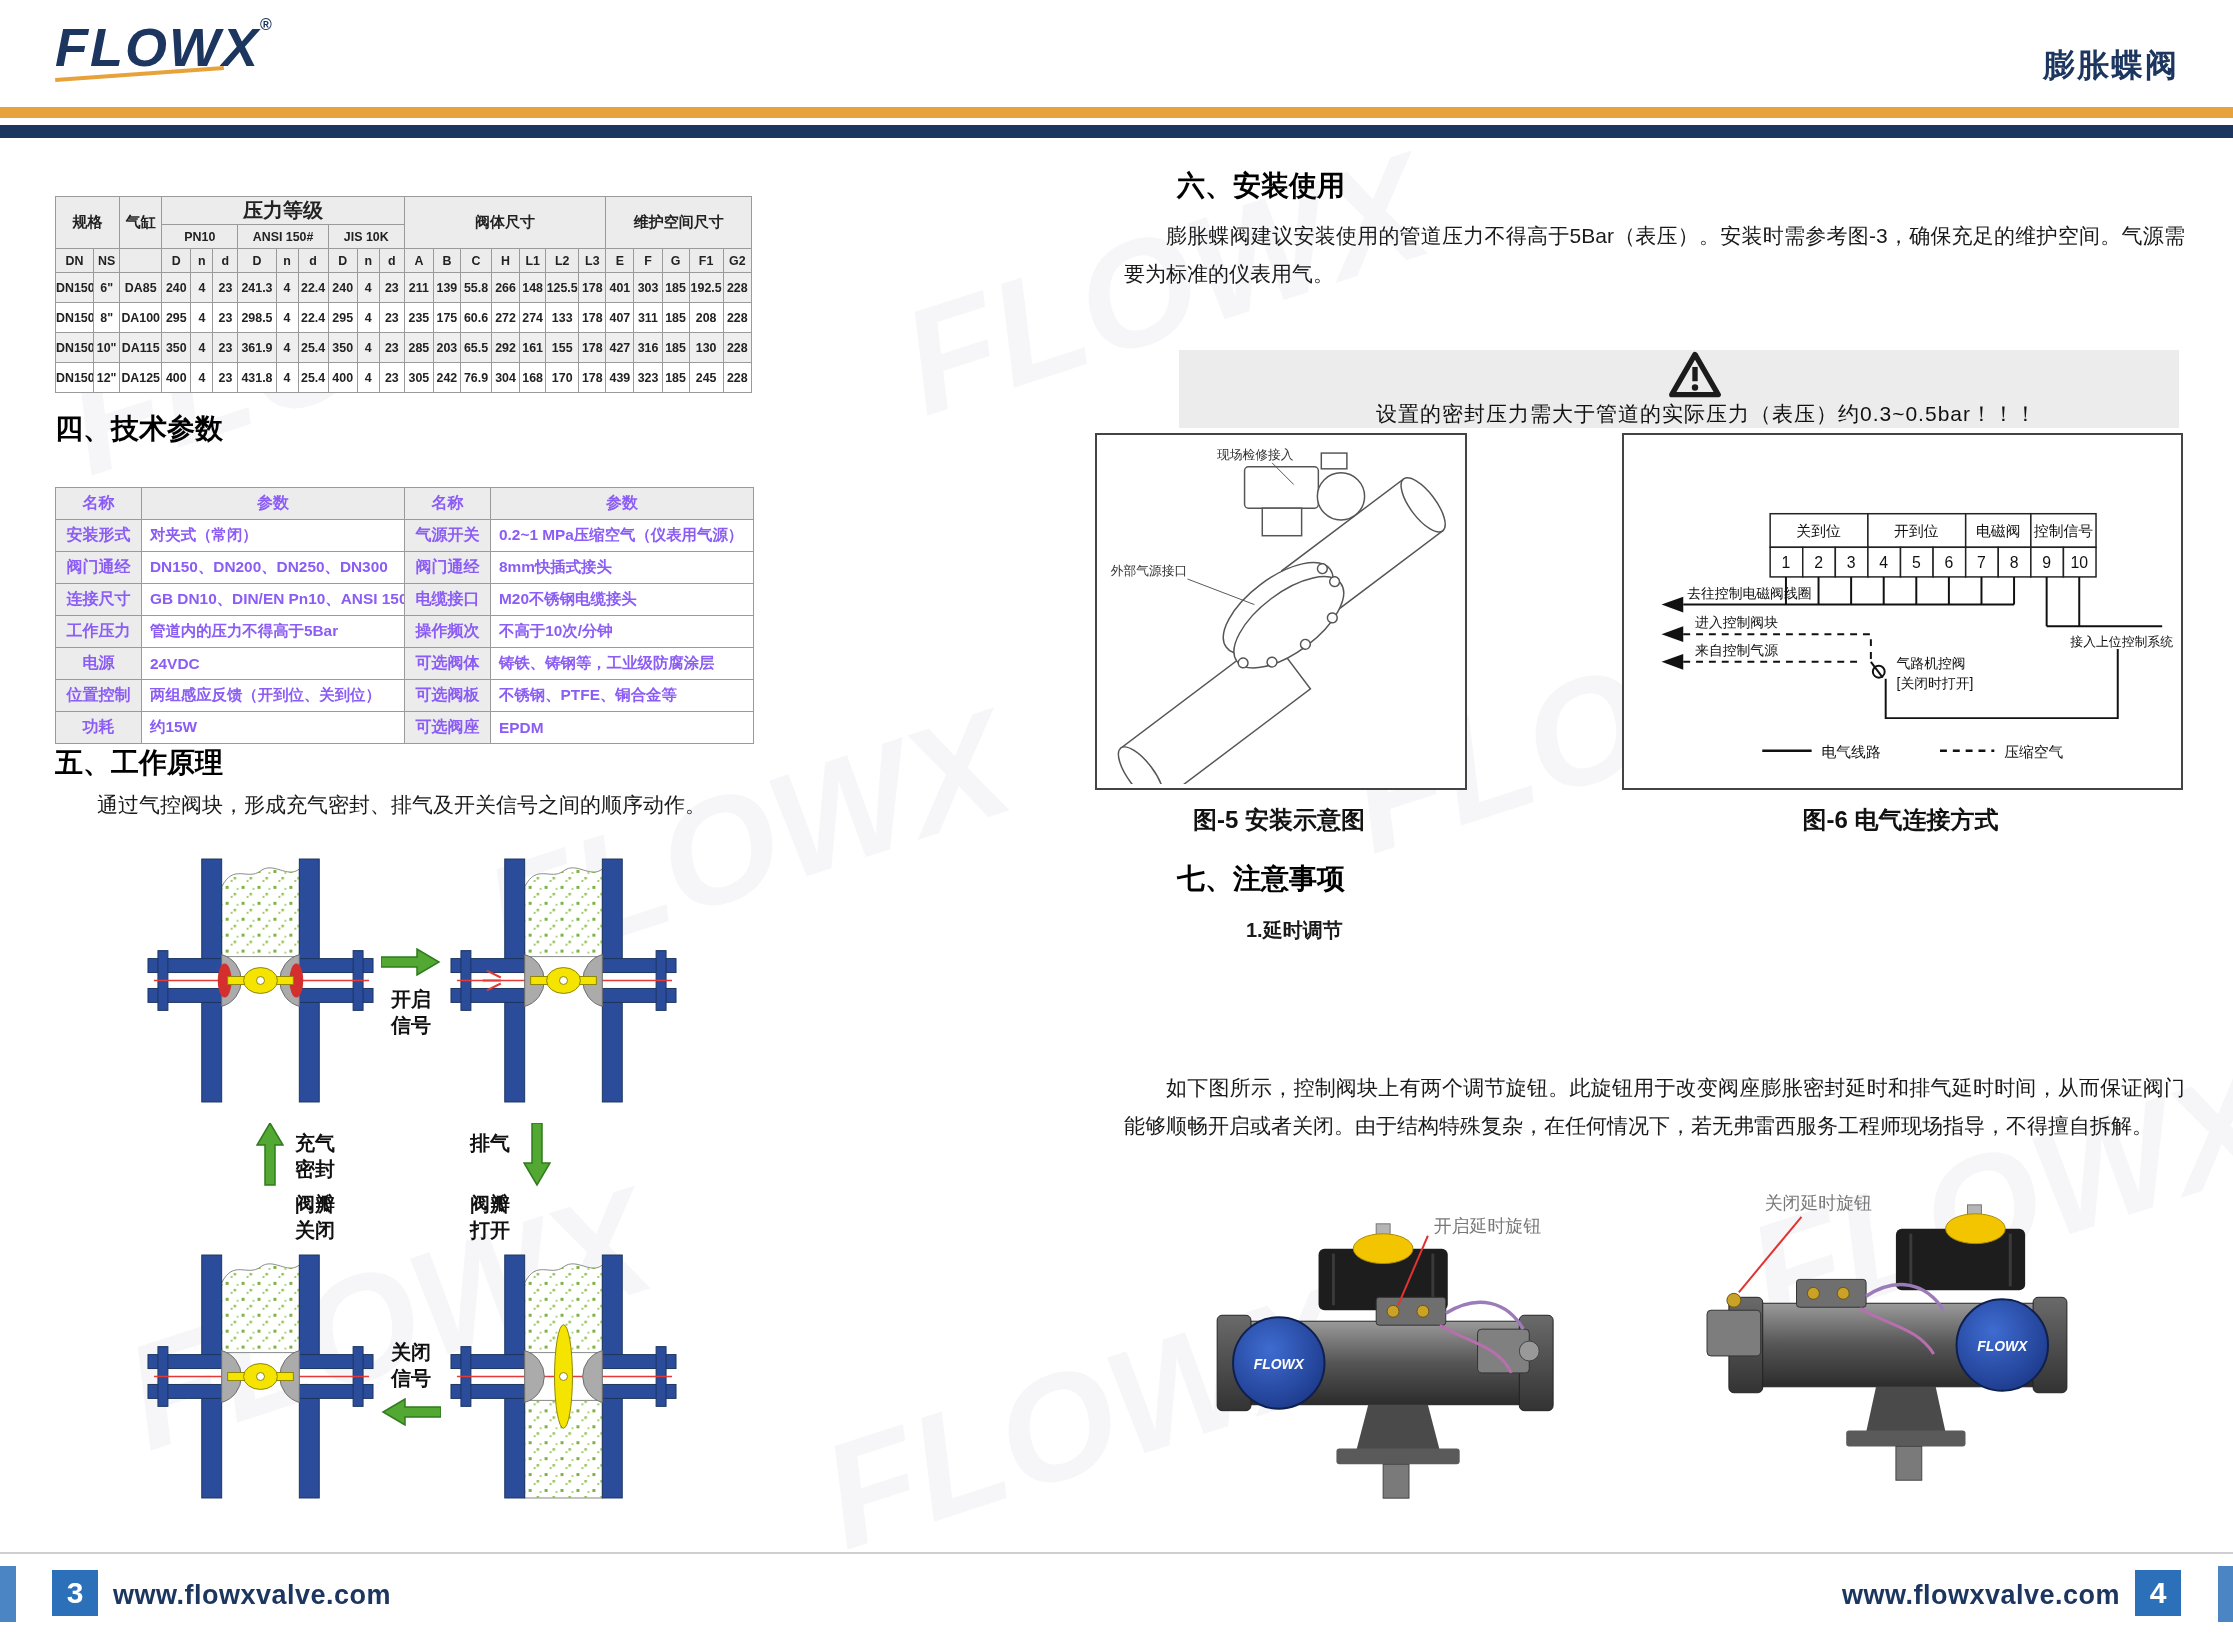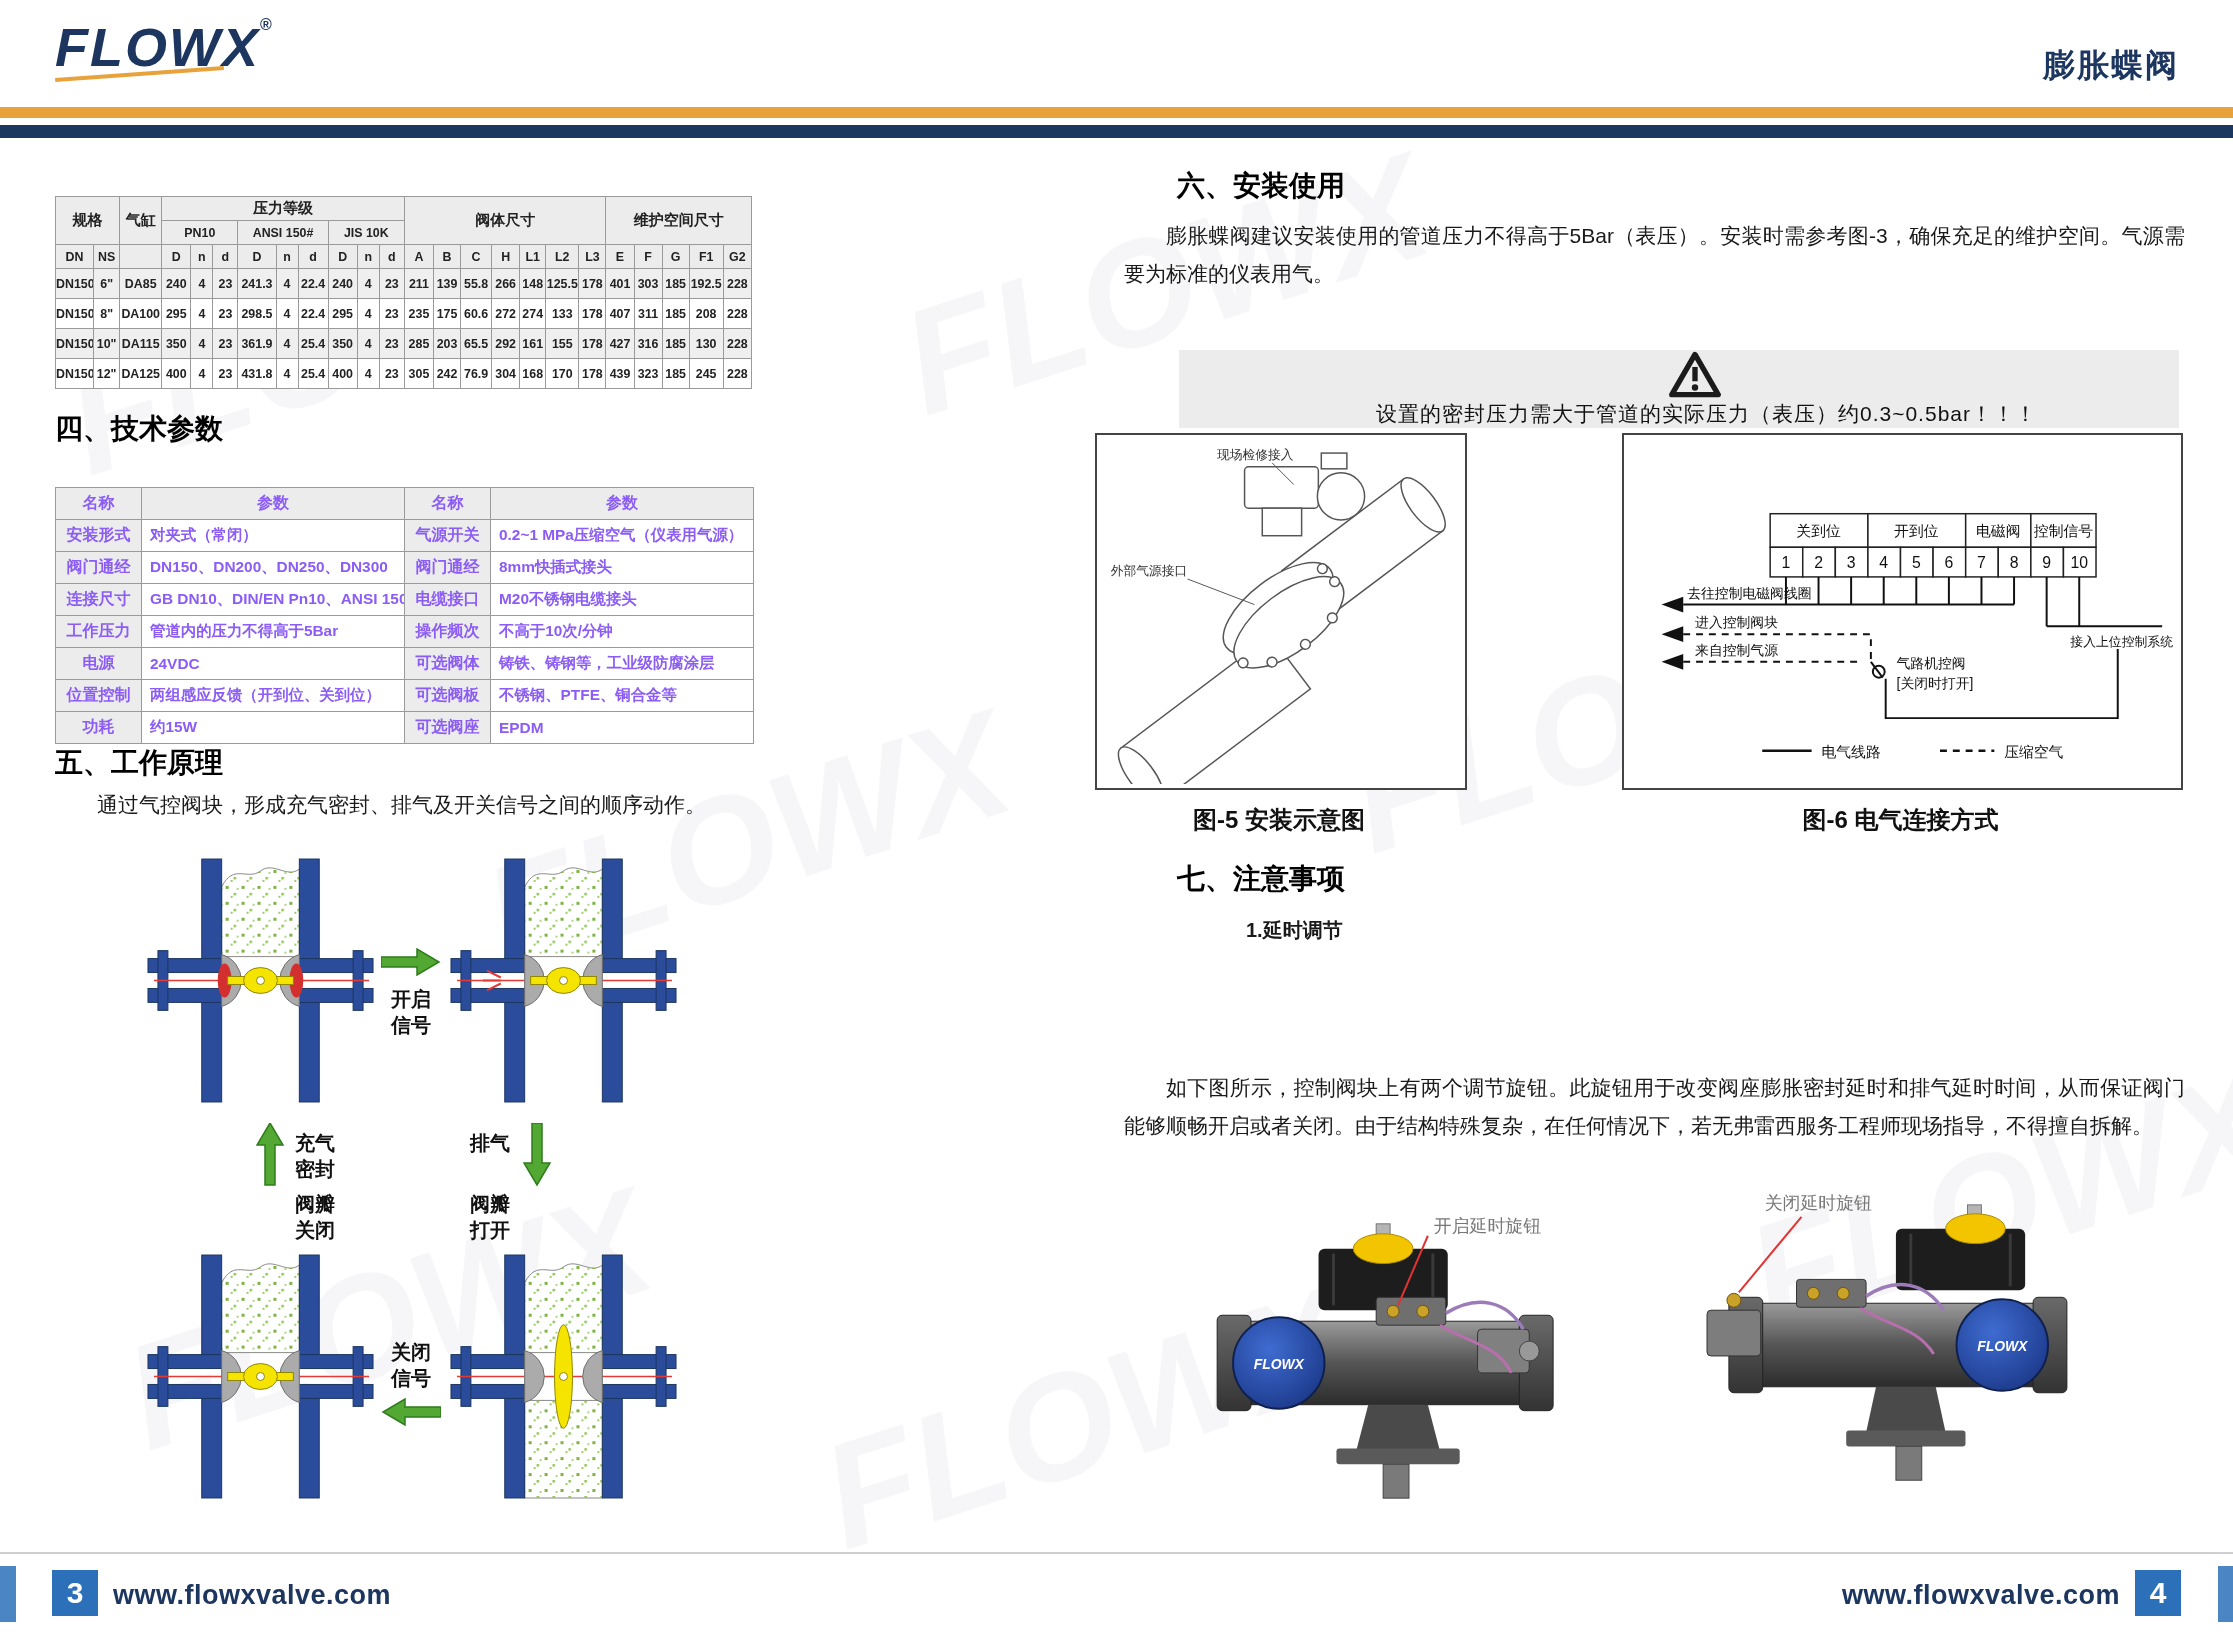--- a/index.html
+++ b/index.html
@@ -111,21 +111,21 @@
       <col style="width:28px">
         <col style="width:28px">
         <col style="width:27px">
         <col style="width:34px">
         <col style="width:28px">
     </colgroup>
     <thead>
       <tr>
         <th colspan="2" rowspan="2" style="font-size:15px">规格</th>
         <th rowspan="2" style="font-size:15px">气缸</th>
-        <th colspan="9" style="font-size:15px">压力等级</th>
+        <th colspan="9" style="font-size:20px">压力等级</th>
         <th colspan="7" rowspan="2" style="font-size:15px">阀体尺寸</th>
         <th colspan="5" rowspan="2" style="font-size:15px">维护空间尺寸</th>
       </tr>
       <tr>
         <th colspan="3">PN10</th>
         <th colspan="3">ANSI 150#</th>
         <th colspan="3">JIS 10K</th>
       </tr>
       <tr>
         <th>DN</th>

